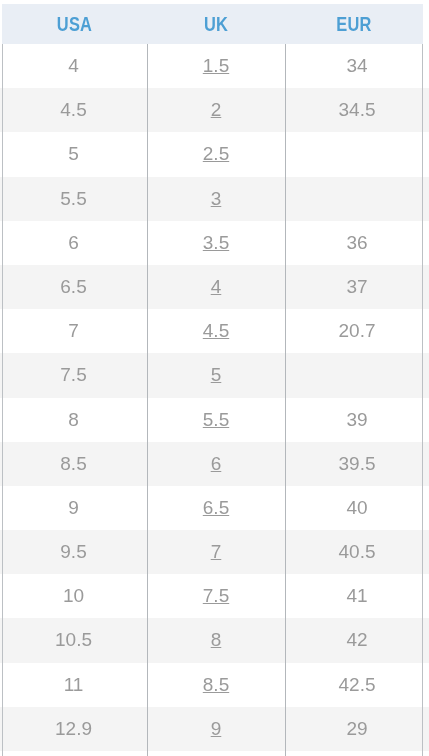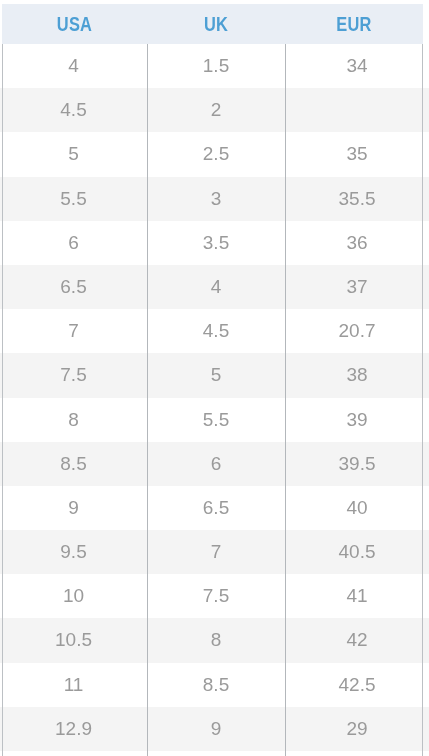--- a/index.html
+++ b/index.html
@@ -69,21 +69,21 @@
   .td {
     flex: 0 0 auto;
     text-align: center;
     color: #9a9a9a;
     font-size: 19px;
     line-height: 44.2px;
     font-weight: 400;
     white-space: nowrap;
   }
   .td-usa { width: 147px; }
-  .td-uk  { width: 138px; }
+  .td-uk  { width: 138px; text-decoration: underline; }
   .td-eur { width: 144px; }
 
   
   .vline {
     position: absolute;
     top: 44px;
     bottom: 0;
     width: 1px;
     background: #b3b7bb;
     pointer-events: none;
@@ -106,50 +106,48 @@
 
   <div class="tbody">
       <div class="row">
         <div class="td td-usa">4</div>
         <div class="td td-uk">1.5</div>
         <div class="td td-eur">34</div>
       </div>
       <div class="row alt">
         <div class="td td-usa">4.5</div>
         <div class="td td-uk">2</div>
+        <div class="td td-eur">34.5</div>
       </div>
       <div class="row">
         <div class="td td-usa">5</div>
         <div class="td td-uk">2.5</div>
-        <div class="td td-eur">35</div>
       </div>
       <div class="row alt">
         <div class="td td-usa">5.5</div>
         <div class="td td-uk">3</div>
-        <div class="td td-eur">35.5</div>
       </div>
       <div class="row">
         <div class="td td-usa">6</div>
         <div class="td td-uk">3.5</div>
         <div class="td td-eur">36</div>
       </div>
       <div class="row alt">
         <div class="td td-usa">6.5</div>
         <div class="td td-uk">4</div>
         <div class="td td-eur">37</div>
       </div>
       <div class="row">
         <div class="td td-usa">7</div>
         <div class="td td-uk">4.5</div>
         <div class="td td-eur">20.7</div>
       </div>
       <div class="row alt">
         <div class="td td-usa">7.5</div>
         <div class="td td-uk">5</div>
-        <div class="td td-eur">38</div>
       </div>
       <div class="row">
         <div class="td td-usa">8</div>
         <div class="td td-uk">5.5</div>
         <div class="td td-eur">39</div>
       </div>
       <div class="row alt">
         <div class="td td-usa">8.5</div>
         <div class="td td-uk">6</div>
         <div class="td td-eur">39.5</div>

